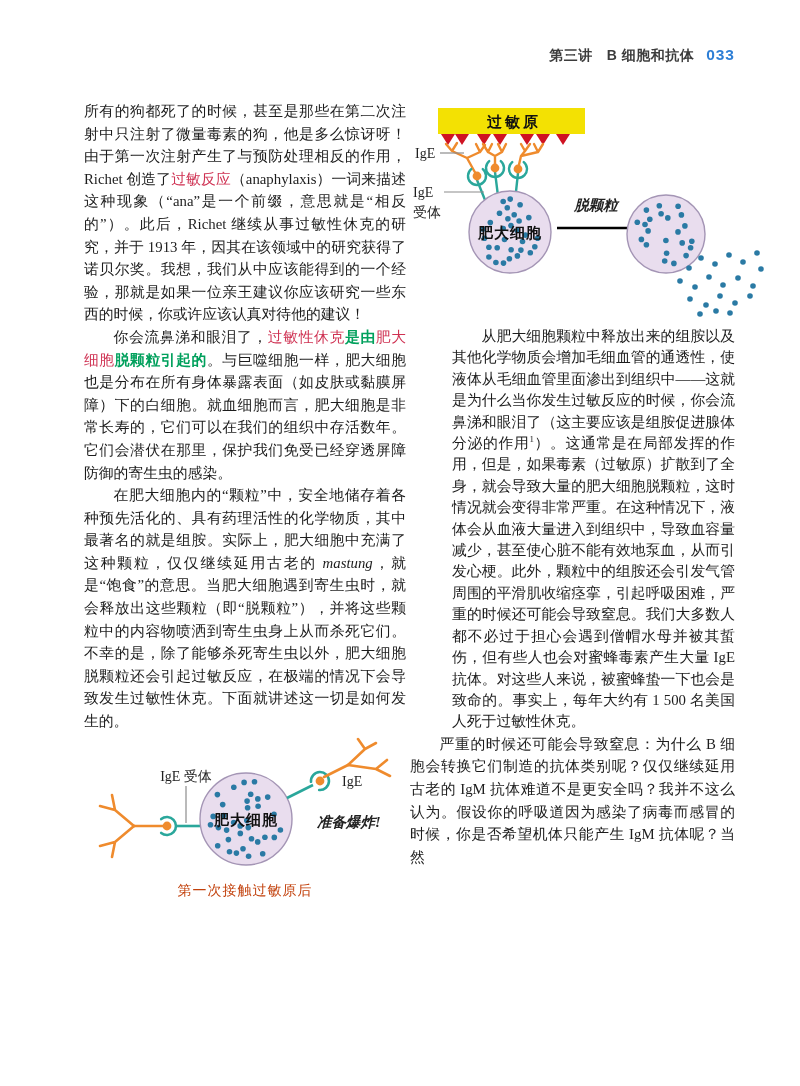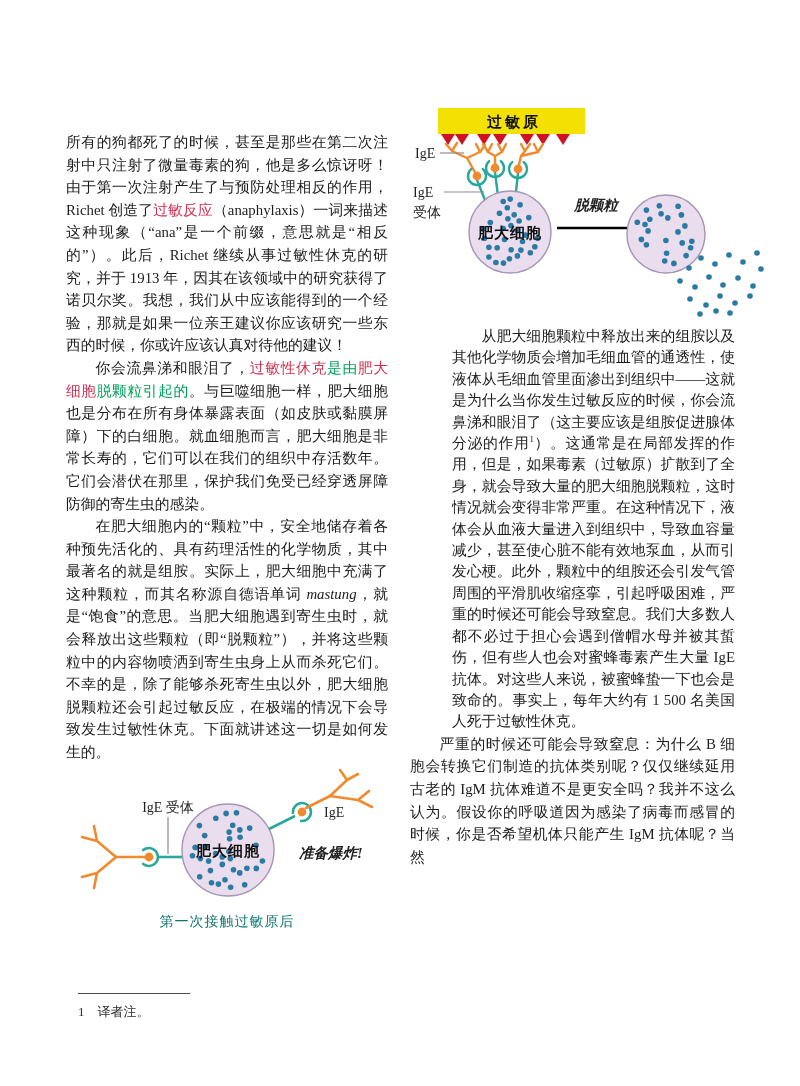--- a/index.html
+++ b/index.html
@@ -12,55 +12,58 @@
     position:absolute;top:46px;right:65px;
     font-family:"Liberation Sans","DejaVu Sans",sans-serif;
     font-size:14px;font-weight:600;color:#3c3c3c;letter-spacing:0.5px;
   }
   .header .chapter{margin-right:14px;}
   .header .pagenum{
     color:var(--page-number-blue,#2e7fd6);font-size:15.5px;margin-left:12px;
     letter-spacing:1px;font-weight:600;
   }
   .col{position:absolute;top:100px;font-size:14.8px;line-height:22.6px;text-align:justify;}
-  .col.left{left:66px;width:322px;margin-top:31px;}
+  .col.left{left:84px;width:322px;}
   .col.right{left:410px;width:325px;}
   .para{margin:0;text-indent:2em;}
   .para.noindent{text-indent:0;}
   .para.tight{line-height:21.4px;margin-left:42px;}
   .seg-red{color:var(--highlight-red,#cf3152);}
-  .seg-green{color:var(--highlight-green,#00a05c);}
+  .seg-green{color:var(--highlight-green,#00a05c);font-weight:bold;}
   .seg-italic{font-style:italic;}
   .seg-sup{vertical-align:super;font-size:0.6em;line-height:0;}
   figure{margin:0;}
   figure.fig1{margin-top:4px;}
   figure.fig2{margin-top:6px;margin-bottom:8px;}
   figure svg{display:block;overflow:visible;}
   figcaption{
     margin-top:6px;text-align:center;
     font-family:"Liberation Sans","DejaVu Sans",sans-serif;
-    font-size:14px;color:#0f766e;letter-spacing:1px;text-indent:0;
+    font-size:14px;color:#c2410c;letter-spacing:1px;text-indent:0;
   }
   .fig-label{font-family:"Liberation Serif","DejaVu Serif",serif;font-size:14px;fill:#1f1f1f;}
   .fig-note{font-family:"Liberation Serif","DejaVu Serif",serif;font-size:14.5px;font-style:italic;font-weight:600;fill:#222;}
   .cell-label{font-family:"Liberation Serif","DejaVu Serif",serif;font-size:15px;font-weight:600;fill:#111;letter-spacing:1px;}
   .bar-label{font-family:"Liberation Sans","DejaVu Sans",sans-serif;font-size:15px;font-weight:700;fill:#111;letter-spacing:3px;}
   .footnote{position:absolute;left:78px;top:993px;width:330px;font-size:13px;color:#2f2f2f;}
   .fn-rule{width:112px;border-top:1.5px solid #4a4a4a;margin-bottom:9px;}
 </style>
 </head>
 <body>
 
 <div class="page">
 
+  <div class="header">
+    <span class="chapter">第三讲</span><span>B 细胞和抗体</span><span class="pagenum">033</span>
+  </div>
 
   <div class="col left">
     <p class="para noindent"><span>所有的狗都死了的时候，甚至是那些在第二次注射中只注射了微量毒素的狗，他是多么惊讶呀！由于第一次注射产生了与预防处理相反的作用，Richet 创造了</span><span class="seg-red">过敏反应</span><span>（anaphylaxis）一词来描述这种现象（“ana”是一个前缀，意思就是“相反的”）。此后，Richet 继续从事过敏性休克的研究，并于 1913 年，因其在该领域中的研究获得了诺贝尔奖。我想，我们从中应该能得到的一个经验，那就是如果一位亲王建议你应该研究一些东西的时候，你或许应该认真对待他的建议！</span></p>
     <p class="para"><span>你会流鼻涕和眼泪了，</span><span class="seg-red">过敏性休克</span><span class="seg-green">是由</span><span class="seg-red">肥大细胞</span><span class="seg-green">脱颗粒引起的</span><span>。与巨噬细胞一样，肥大细胞也是分布在所有身体暴露表面（如皮肤或黏膜屏障）下的白细胞。就血细胞而言，肥大细胞是非常长寿的，它们可以在我们的组织中存活数年。它们会潜伏在那里，保护我们免受已经穿透屏障防御的寄生虫的感染。</span></p>
-    <p class="para"><span>在肥大细胞内的“颗粒”中，安全地储存着各种预先活化的、具有药理活性的化学物质，其中最著名的就是组胺。实际上，肥大细胞中充满了这种颗粒，而其名称源自德语单词 </span><span class="seg-italic">mastung</span><span>，就是“饱食”的意思。当肥大细胞遇到寄生虫时，就会释放出这些颗粒（即“脱颗粒”），并将这些颗粒中的内容物喷洒到寄生虫身上从而杀死它们。不幸的是，除了能够杀死寄生虫以外，肥大细胞脱颗粒还会引起过敏反应，在极端的情况下会导致发生过敏性休克。下面就讲述这一切是如何发生的。</span></p>
+    <p class="para"><span>在肥大细胞内的“颗粒”中，安全地储存着各种预先活化的、具有药理活性的化学物质，其中最著名的就是组胺。实际上，肥大细胞中充满了这种颗粒，仅仅继续延用古老的 </span><span class="seg-italic">mastung</span><span>，就是“饱食”的意思。当肥大细胞遇到寄生虫时，就会释放出这些颗粒（即“脱颗粒”），并将这些颗粒中的内容物喷洒到寄生虫身上从而杀死它们。不幸的是，除了能够杀死寄生虫以外，肥大细胞脱颗粒还会引起过敏反应，在极端的情况下会导致发生过敏性休克。下面就讲述这一切是如何发生的。</span></p>
 
     <figure class="fig1">
       <svg width="322" height="136" viewBox="0 0 322 136">
 
         <g style="stroke:var(--antibody-orange);fill:none;stroke-width:2.6;stroke-linecap:round;stroke-linejoin:round;">
           <path d="M79,89 H50"></path>
           <path d="M50,89 L31,73 M31,73 L16,69 M31,73 L28,58"></path>
           <path d="M50,89 L31,105 M31,105 L16,109 M31,105 L28,120"></path>
         </g>
 
@@ -261,18 +264,14 @@
             <circle cx="306.0" cy="205.0" r="2.8" style="fill:var(--granule-blue);"></circle>
             <circle cx="320.0" cy="207.0" r="2.8" style="fill:var(--granule-blue);"></circle>
           </g>
       </svg>
     </figure>
 
     <p class="para tight"><span>从肥大细胞颗粒中释放出来的组胺以及其他化学物质会增加毛细血管的通透性，使液体从毛细血管里面渗出到组织中——这就是为什么当你发生过敏反应的时候，你会流鼻涕和眼泪了（这主要应该是组胺促进腺体分泌的作用</span><span class="seg-sup">1</span><span>）。这通常是在局部发挥的作用，但是，如果毒素（过敏原）扩散到了全身，就会导致大量的肥大细胞脱颗粒，这时情况就会变得非常严重。在这种情况下，液体会从血液大量进入到组织中，导致血容量减少，甚至使心脏不能有效地泵血，从而引发心梗。此外，颗粒中的组胺还会引发气管周围的平滑肌收缩痉挛，引起呼吸困难，严重的时候还可能会导致窒息。我们大多数人都不必过于担心会遇到僧帽水母并被其蜇伤，但有些人也会对蜜蜂毒素产生大量 IgE 抗体。对这些人来说，被蜜蜂蛰一下也会是致命的。事实上，每年大约有 1 500 名美国人死于过敏性休克。</span></p>
     <p class="para"><span>严重的时候还可能会导致窒息：为什么 B 细胞会转换它们制造的抗体类别呢？仅仅继续延用古老的 IgM 抗体难道不是更安全吗？我并不这么认为。假设你的呼吸道因为感染了病毒而感冒的时候，你是否希望机体只能产生 IgM 抗体呢？当然</span></p>
   </div>
 
-  <div class="footnote">
-    <div class="fn-rule"></div>
-    <div>1　译者注。</div>
-  </div>
 
 </div>
 
 </body></html>

